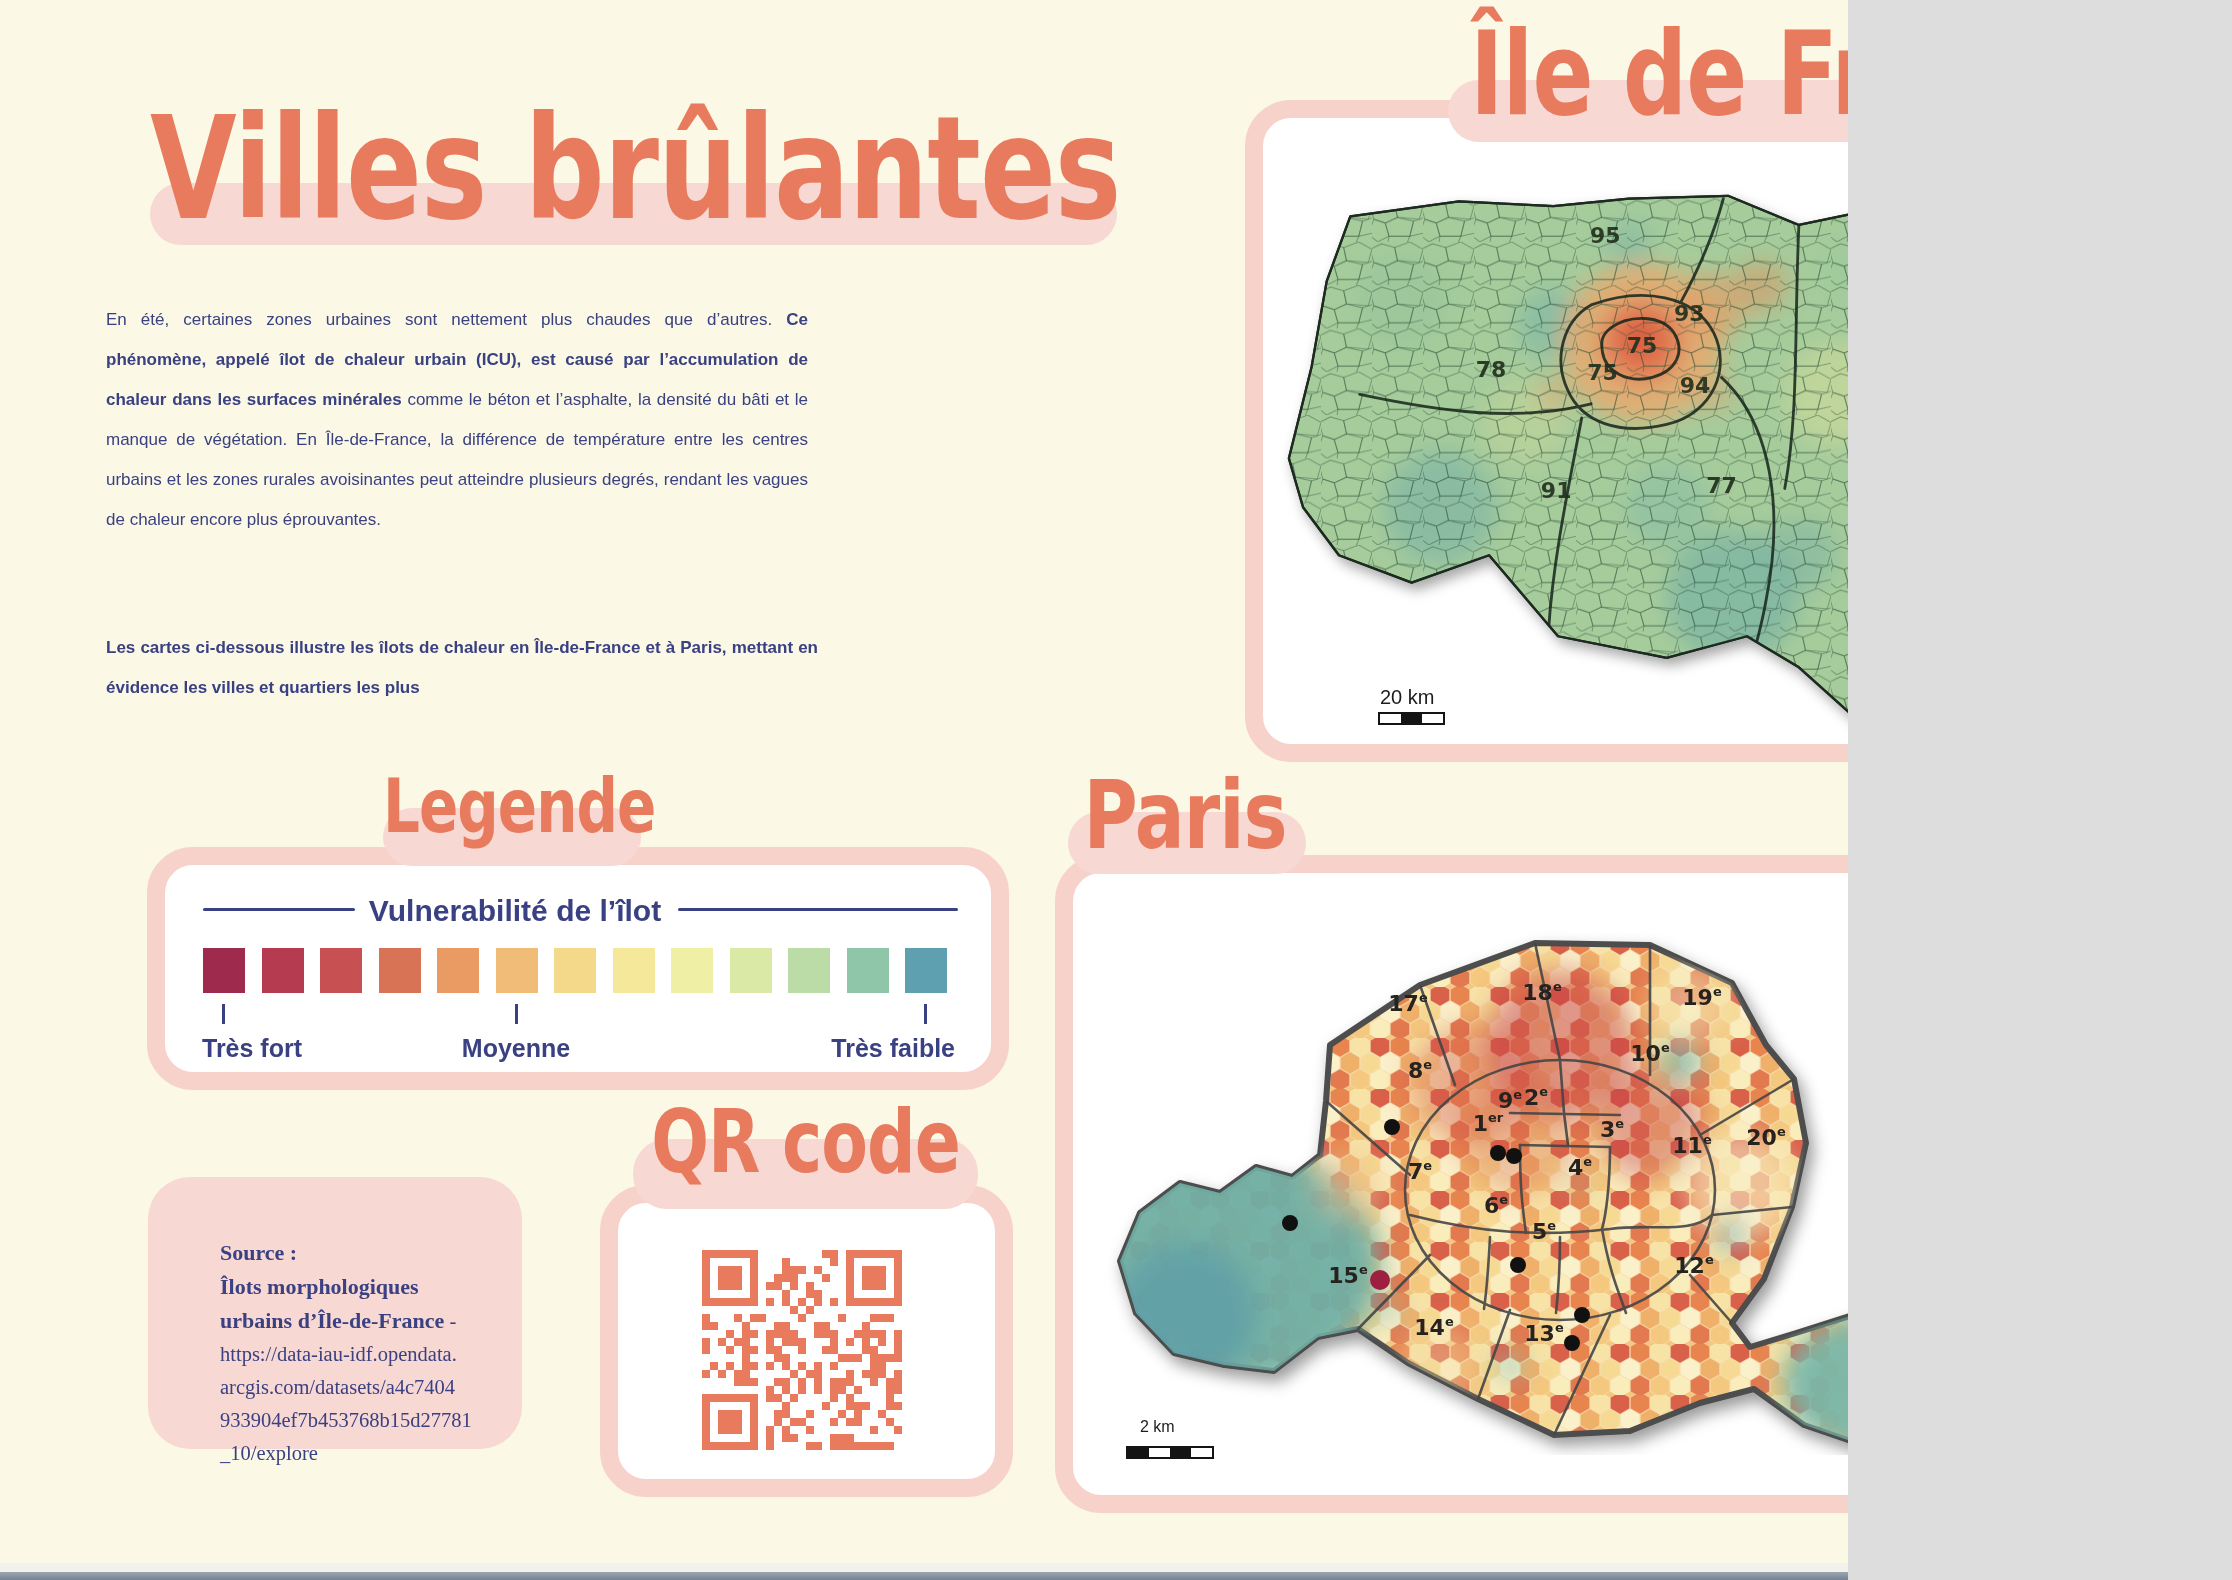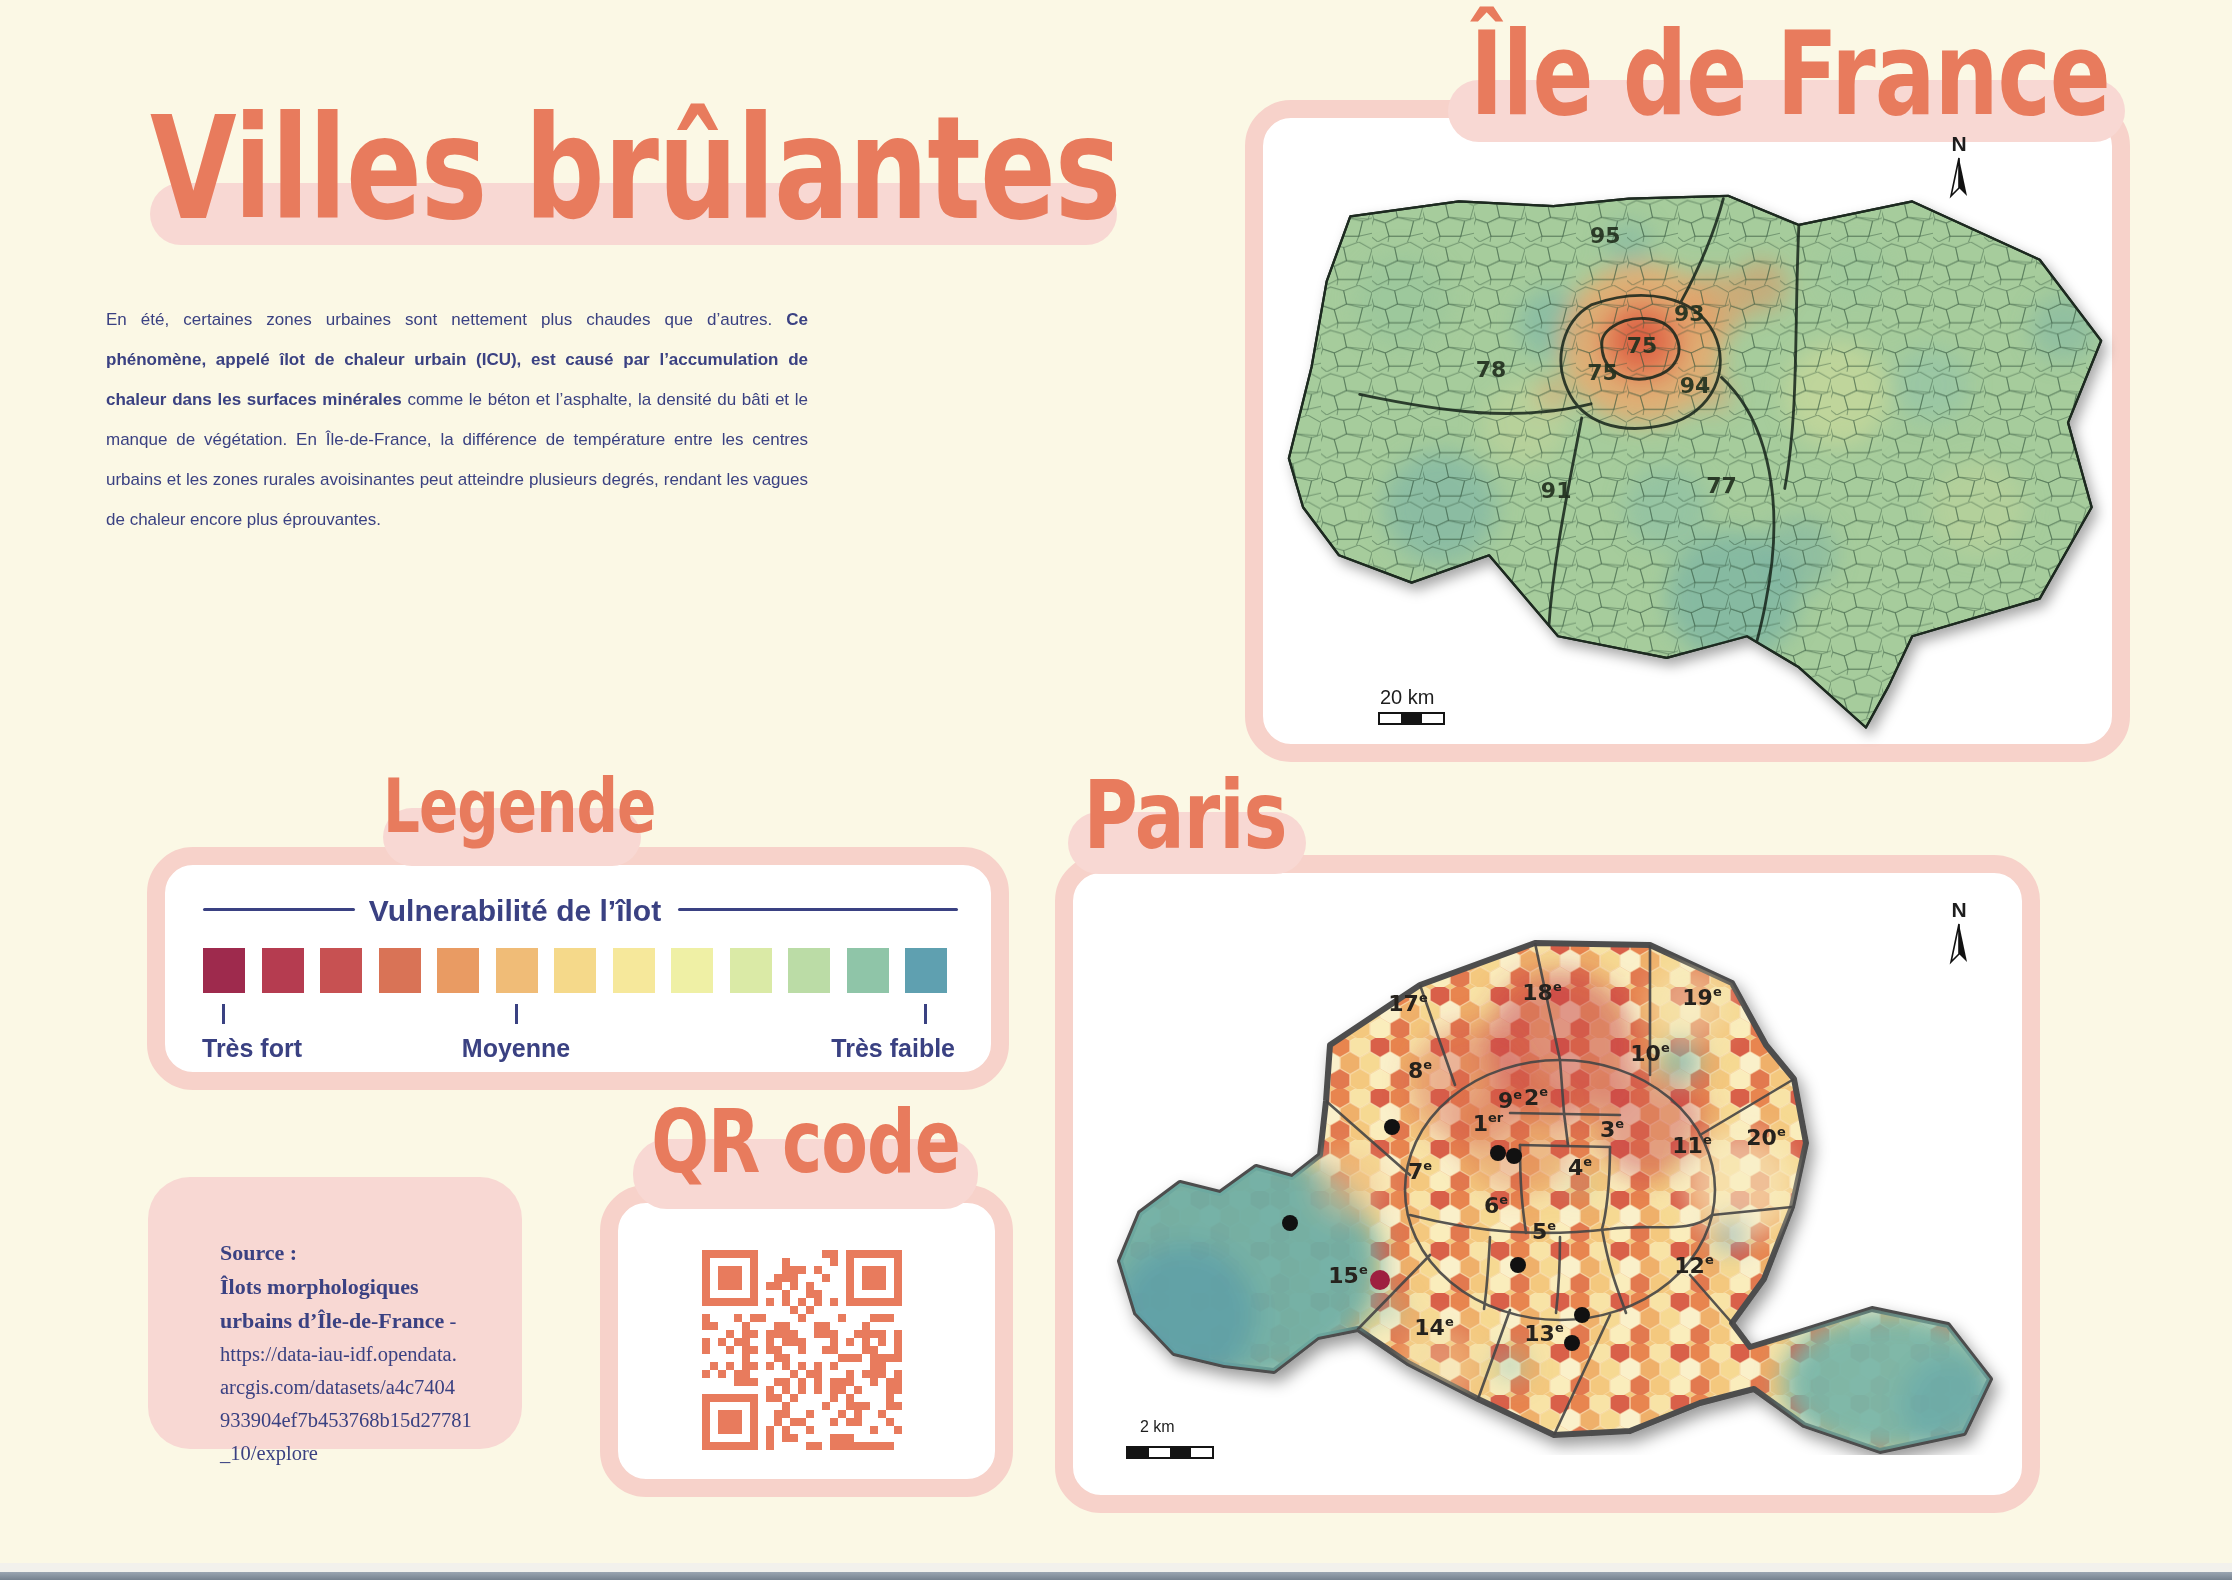--- a/index.html
+++ b/index.html
@@ -1,16 +1,16 @@
 <!DOCTYPE html>
 <html style="--bg: #FBF8E5; --accent: #E87B5D; --pink: #F8D8D3; --cardborder: #F7D2CA; --navy: #3A4182;"><head>
 <meta charset="utf-8">
 <style>
   html,body{margin:0;padding:0;background:#ddd;}
-  #canvas{position:relative;width:2232px;height:1580px;overflow:hidden;
+  #canvas{position:relative;width:1848px;height:1580px;overflow:hidden;
     background:var(--bg,#FBF8E5);font-family:"DejaVu Sans","Liberation Sans",sans-serif;}
   .abs{position:absolute;}
   
   .bubble{position:absolute;color:var(--accent,#E87B5D);font-weight:800;line-height:1;
     letter-spacing:-1px;transform:scaleY(1.28);transform-origin:center bottom;
     text-align:center;white-space:nowrap;font-family:"DejaVu Sans",sans-serif;}
   .badge{position:absolute;background:var(--pink,#F8D8D3);border-radius:34px;}
   .card{position:absolute;background:#fff;border:18px solid var(--cardborder,#F7D2CA);
     border-radius:46px;box-sizing:border-box;}
   .bodytext{position:absolute;color:var(--navy,#3A4182);font-size:17px;line-height:40px;
@@ -51,20 +51,21 @@
 </style>
 </head>
 <body>
 
 <div id="canvas">
 
   <div class="badge" style="left:150px;top:183px;width:967px;height:62px;"></div>
   <div class="bubble" style="left:150px;top:128px;width:970px;font-size:112px;">Villes brûlantes</div>
 
   <div id="para1" class="bodytext" style="left:106px;top:300px;width:702px;"><span>En été, certaines zones urbaines sont nettement plus chaudes que d’autres. </span><span class="b">Ce phénomène, appelé îlot de chaleur urbain (ICU), est causé par l’accumulation de chaleur dans les surfaces minérales</span><span> comme le béton et l’asphalte, la densité du bâti et le manque de végétation. En Île-de-France, la différence de température entre les centres urbains et les zones rurales avoisinantes peut atteindre plusieurs degrés, rendant les vagues de chaleur encore plus éprouvantes.</span></div>
+  <div class="bodytext p2" style="left:106px;top:628px;width:712px;">Les cartes ci-dessous illustre les îlots de chaleur en Île-de-France et à Paris, mettant en évidence les villes et quartiers les plus</div>
 
   <div class="card" style="left:1245px;top:100px;width:885px;height:662px;"></div>
   <div class="badge" style="left:1448px;top:80px;width:677px;height:62px;"></div>
   <div class="bubble" style="left:1460px;top:42px;width:660px;font-size:90px;">Île de France</div>
 
   <svg class="abs" style="left:1270px;top:112px;" width="850" height="640" viewBox="0 0 900 680" preserveAspectRatio="none">
     <defs>
       <pattern id="communePat" width="54" height="46" patternUnits="userSpaceOnUse">
         <g fill="none" stroke="#2e5038" stroke-opacity="0.5" stroke-width="1.1">
           <path d="M-2 8 L10 2 L24 6 L27 20 L14 26 L2 22 Z"></path>

